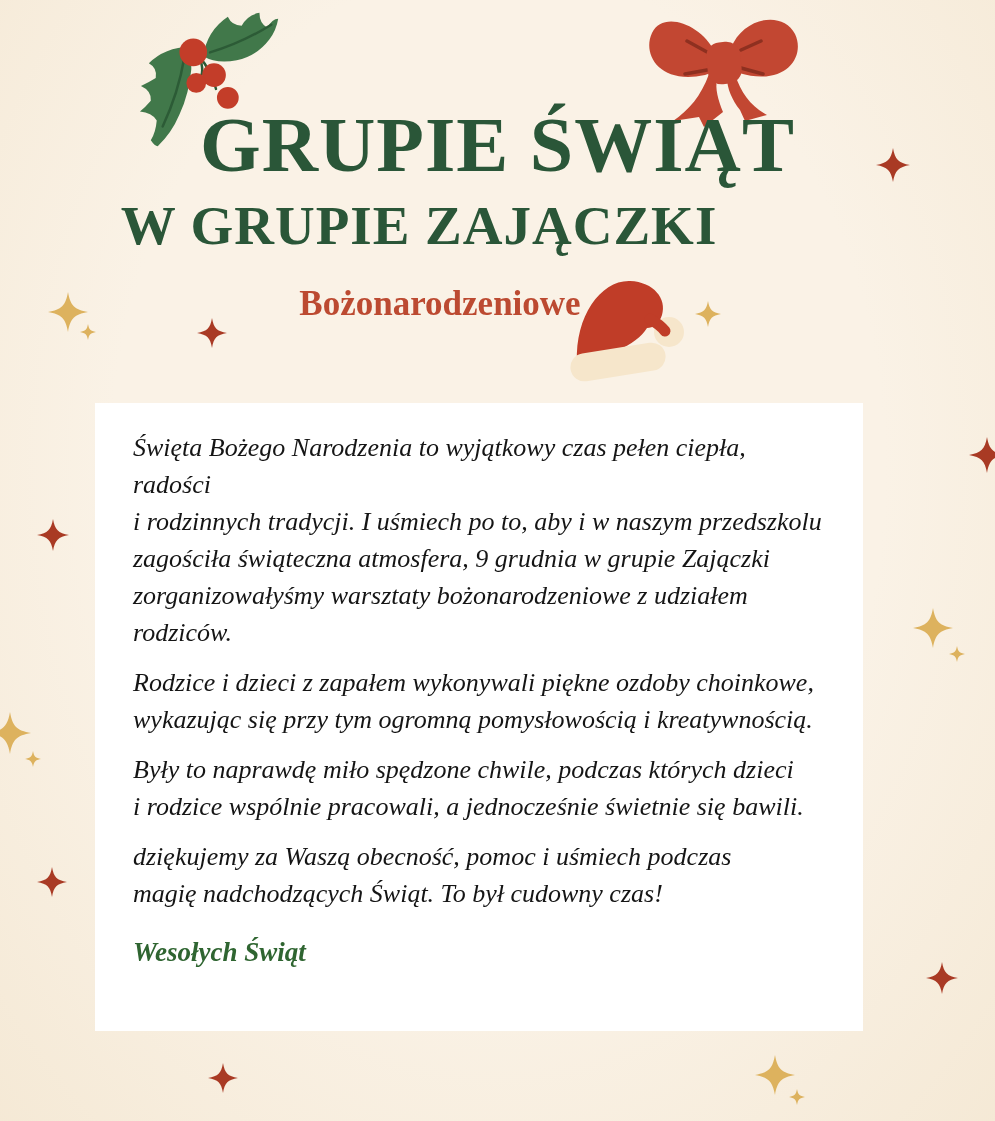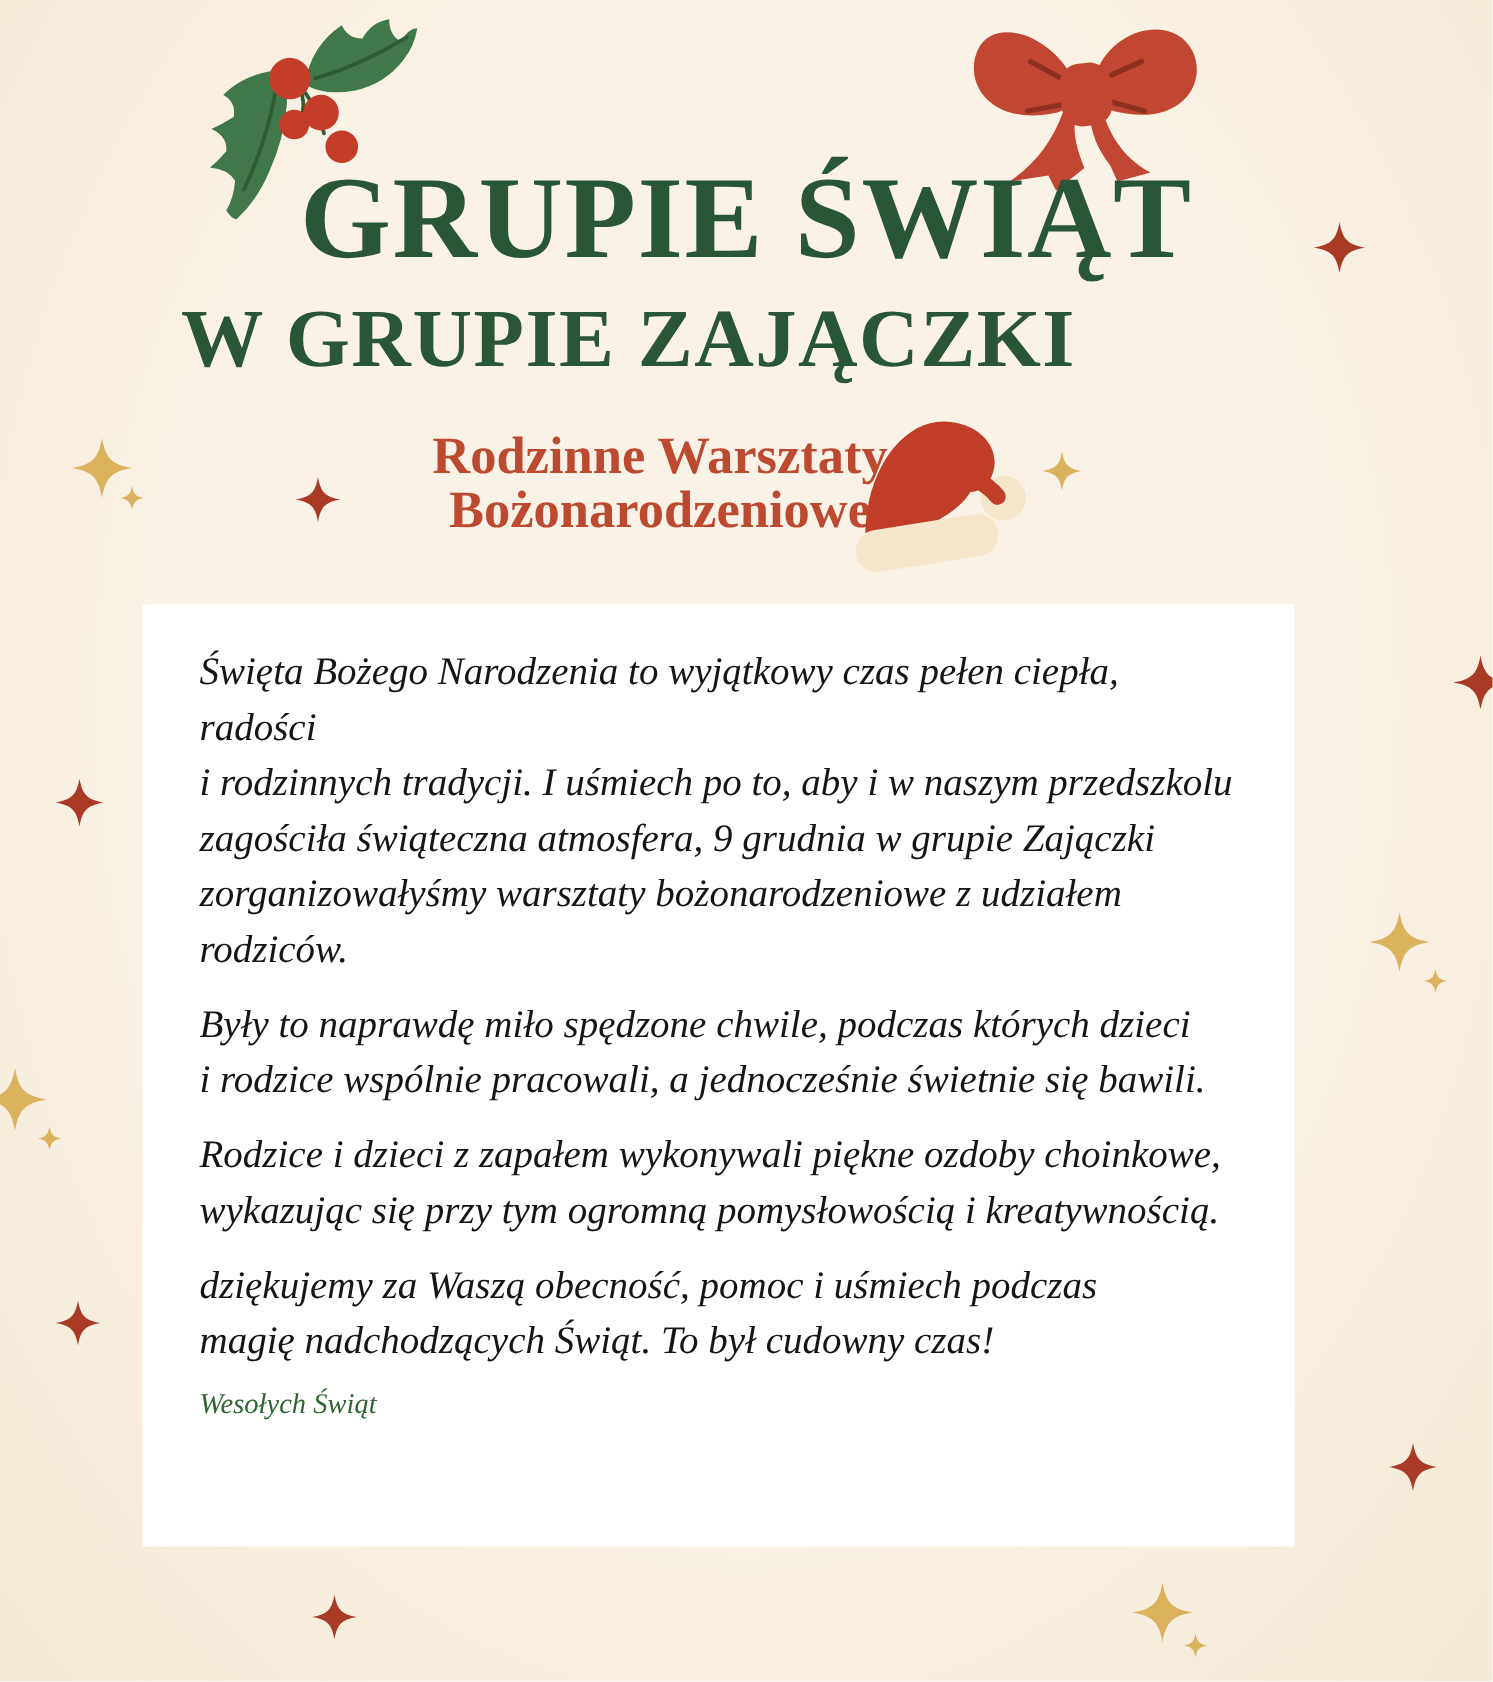--- a/index.html
+++ b/index.html
@@ -42,21 +42,21 @@
   }
   .card p{margin:0 0 13px;}
   .bodyline{
     font-style:italic;font-size:26px;line-height:37px;color:var(--body);
   }
   .thanks{
     margin-top:66px;font-style:italic;font-weight:bold;font-size:27px;
     line-height:37px;color:var(--heading-red);
   }
   .closing{
-    margin-top:6px;font-style:italic;font-weight:normal;font-size:19px;
+    margin-top:22px;font-style:italic;font-weight:bold;font-size:27px;
     line-height:37px;color:var(--closing-green);
   }
 </style>
 </head>
 <body>
 
 <svg width="0" height="0" style="position:absolute" aria-hidden="true">
   <defs>
     <symbol id="spark" viewBox="0 0 100 100">
       <path d="M50,0 C56,34 66,44 100,50 C66,56 56,66 50,100 C44,66 34,56 0,50 C34,44 44,34 50,0 Z"></path>
@@ -81,21 +81,20 @@
   <path fill="var(--bow-red)" d="M92,74 C98,94 109,107 124,115 L102,121 L97,110 C89,100 84,88 84,78 Z"></path>
   <path fill="var(--bow-red)" d="M72,52 C58,24 20,10 9,33 C-1,54 16,85 62,75 C74,71 78,62 72,52 Z"></path>
   <path fill="var(--bow-red)" d="M88,48 C100,17 140,10 152,34 C163,57 142,87 96,73 C86,68 84,56 88,48 Z"></path>
   <path fill="none" stroke="var(--bow-line)" stroke-width="3.5" stroke-linecap="round" d="M64,52 L44,41 M64,70 L42,74 M98,50 L118,41 M98,68 L120,74"></path>
   <rect x="64" y="42" width="34" height="42" rx="14" fill="var(--bow-red)" transform="rotate(-6 81 63)"></rect>
 </svg>
 
 <div class="abs title1">GRUPIE ŚWIĄT</div>
 <div class="abs title2">W GRUPIE ZAJĄCZKI</div>
 <div class="abs subtitle">
-  <div>Rodzinne Warsztaty</div>
   <div>Bożonarodzeniowe</div>
 </div>
 
 <svg class="abs" style="left:570px;top:274px;width:122px;height:116px" viewBox="0 0 122 116">
   <circle cx="99" cy="58" r="15" fill="var(--hat-trim)"></circle>
   <path fill="var(--hat-red)" d="M7,88 C5,42 31,6 60,7 C84,8 97,25 92,41 C89,50 83,54 77,54 C66,72 35,84 7,88 Z"></path>
   <path fill="none" stroke="var(--hat-red)" stroke-width="11" stroke-linecap="round" d="M80,45 C87,49 91,52 95,57"></path>
   <rect x="0" y="74" width="96" height="28" rx="14" fill="var(--hat-trim)" transform="rotate(-9 48 88)"></rect>
 </svg>
 
@@ -149,25 +148,25 @@
   </svg>
 
 <div class="abs card">
   <p>
     <span class="bodyline" style="display:block">Święta Bożego Narodzenia to wyjątkowy czas pełen ciepła, radości</span>
     <span class="bodyline" style="display:block">i rodzinnych tradycji. I uśmiech po to, aby i w naszym przedszkolu</span>
     <span class="bodyline" style="display:block">zagościła świąteczna atmosfera, 9 grudnia w grupie Zajączki</span>
     <span class="bodyline" style="display:block">zorganizowałyśmy warsztaty bożonarodzeniowe z udziałem rodziców.</span>
   </p>
   <p>
+    <span class="bodyline" style="display:block">Rodzice i dzieci z zapałem wykonywali piękne ozdoby choinkowe,</span>
+    <span class="bodyline" style="display:block">wykazując się przy tym ogromną pomysłowością i kreatywnością.</span>
+  </p>
+  <p>
     <span class="bodyline" style="display:block">Były to naprawdę miło spędzone chwile, podczas których dzieci</span>
     <span class="bodyline" style="display:block">i rodzice wspólnie pracowali, a jednocześnie świetnie się bawili.</span>
-  </p>
-  <p>
-    <span class="bodyline" style="display:block">Rodzice i dzieci z zapałem wykonywali piękne ozdoby choinkowe,</span>
-    <span class="bodyline" style="display:block">wykazując się przy tym ogromną pomysłowością i kreatywnością.</span>
   </p>
   <p style="margin:0">
     <span class="bodyline" style="display:block">dziękujemy za Waszą obecność, pomoc i uśmiech podczas</span>
     <span class="bodyline" style="display:block">magię nadchodzących Świąt. To był cudowny czas!</span>
   </p>
   <div class="closing">Wesołych Świąt</div>
 </div>
 
 </body></html>

